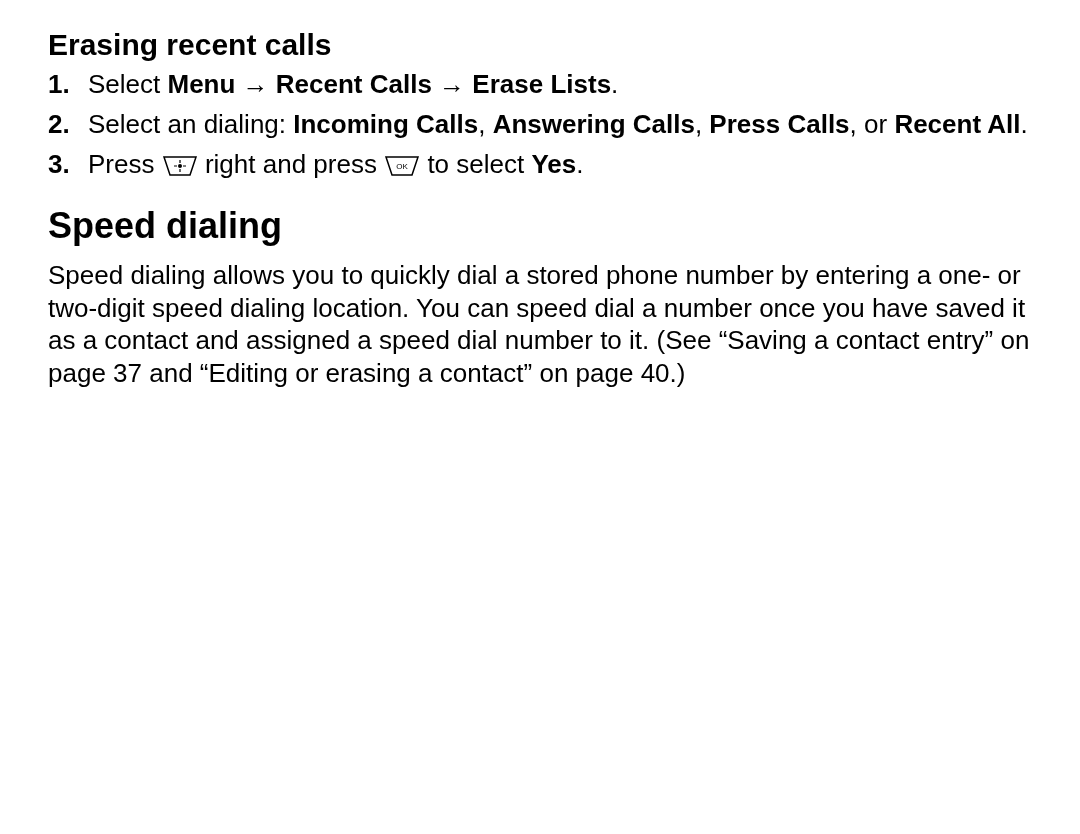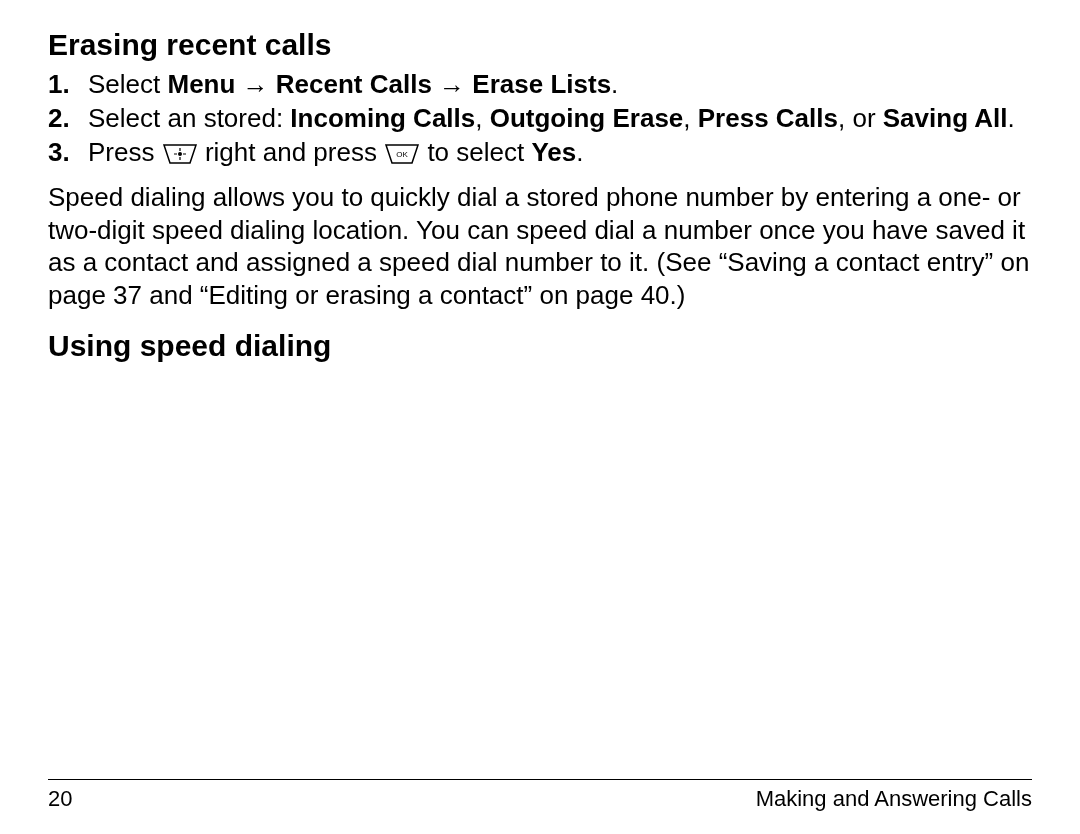--- a/index.html
+++ b/index.html
@@ -30,21 +30,21 @@
   ol.steps {
     list-style: none;
     padding: 0;
     margin: 0 0 0 0;
     counter-reset: step;
   }
   ol.steps > li {
     counter-increment: step;
     font-size: 26px;
     line-height: 1.3;
-    margin: 0 0;
+    margin: 6px 0;
     padding-left: 40px;
     position: relative;
   }
   ol.steps > li::before {
     content: counter(step) ".";
     font-weight: bold;
     position: absolute;
     left: 0;
     top: 0;
   }
@@ -76,40 +76,36 @@
 
 <div class="page">
 
   <div class="subheading">Erasing recent calls</div>
 
   <ol class="steps">
     <li>
       <span>Select </span><b>Menu → Recent Calls → Erase Lists</b><span>.</span>
     </li>
     <li>
-      <span>Select an stored: </span><b>Incoming Calls</b><span>, </span><b>Outgoing Erase</b><span>, </span><b>Press Calls</b><span>, or </span><b>Saving All</b><span>.</span>
+      <span>Select an dialing: </span><b>Incoming Calls</b><span>, </span><b>Answering Calls</b><span>, </span><b>Press Calls</b><span>, or </span><b>Recent All</b><span>.</span>
     </li>
     <li>
       <span>Press </span>
       <svg class="key-icon" viewBox="0 0 36 22">
           <path d="M2 2 L34 2 L28 20 L8 20 Z" fill="none" stroke="#000" stroke-width="1.5"></path>
           <circle cx="18" cy="11" r="2" fill="#000"></circle>
           <path d="M18 5 L18 8 M18 14 L18 17 M12 11 L15 11 M21 11 L24 11" stroke="#000" stroke-width="1.2"></path>
         </svg>
       <span> right and press </span>
       <svg class="key-icon" viewBox="0 0 36 22">
           <path d="M2 2 L34 2 L28 20 L8 20 Z" fill="none" stroke="#000" stroke-width="1.5"></path>
           <text x="18" y="14" font-size="8" text-anchor="middle" font-family="Arial">OK</text>
         </svg>
       <span> to select </span><b>Yes</b><span>.</span>
     </li>
   </ol>
 
+  <div class="heading">Speed dialing</div>
   <div class="body-text">Speed dialing allows you to quickly dial a stored phone number by entering a one- or two-digit speed dialing location. You can speed dial a number once you have saved it as a contact and assigned a speed dial number to it. (See “Saving a contact entry” on page 37 and “Editing or erasing a contact” on page 40.)</div>
 
-  <div class="subheading" style="margin-top:18px">Using speed dialing</div>
 
-  <div class="footer">
-    <span>20</span>
-    <span>Making and Answering Calls</span>
-  </div>
 
 </div>
 
 </body></html>

